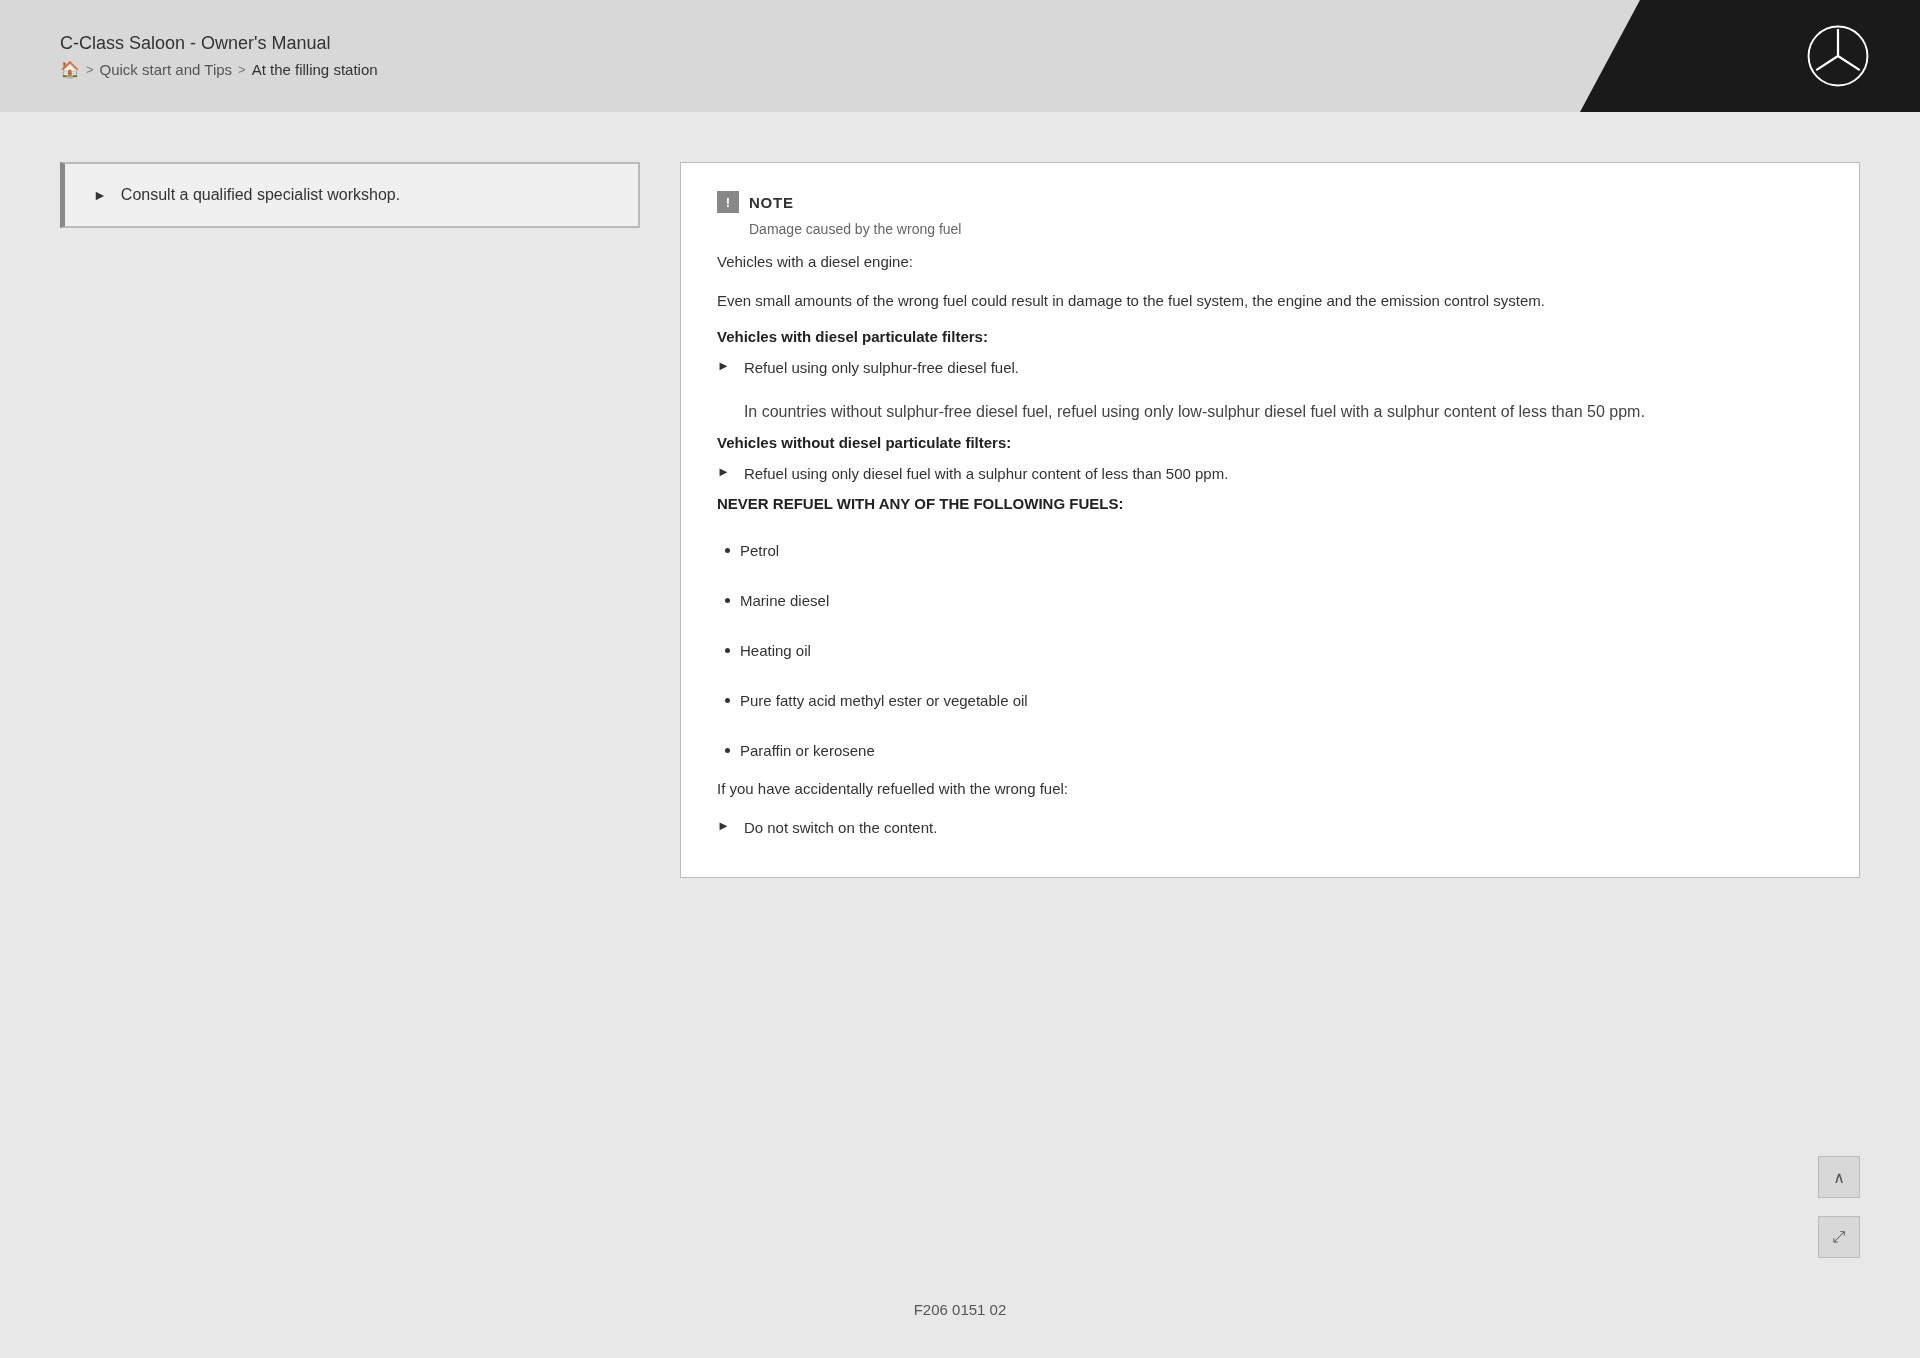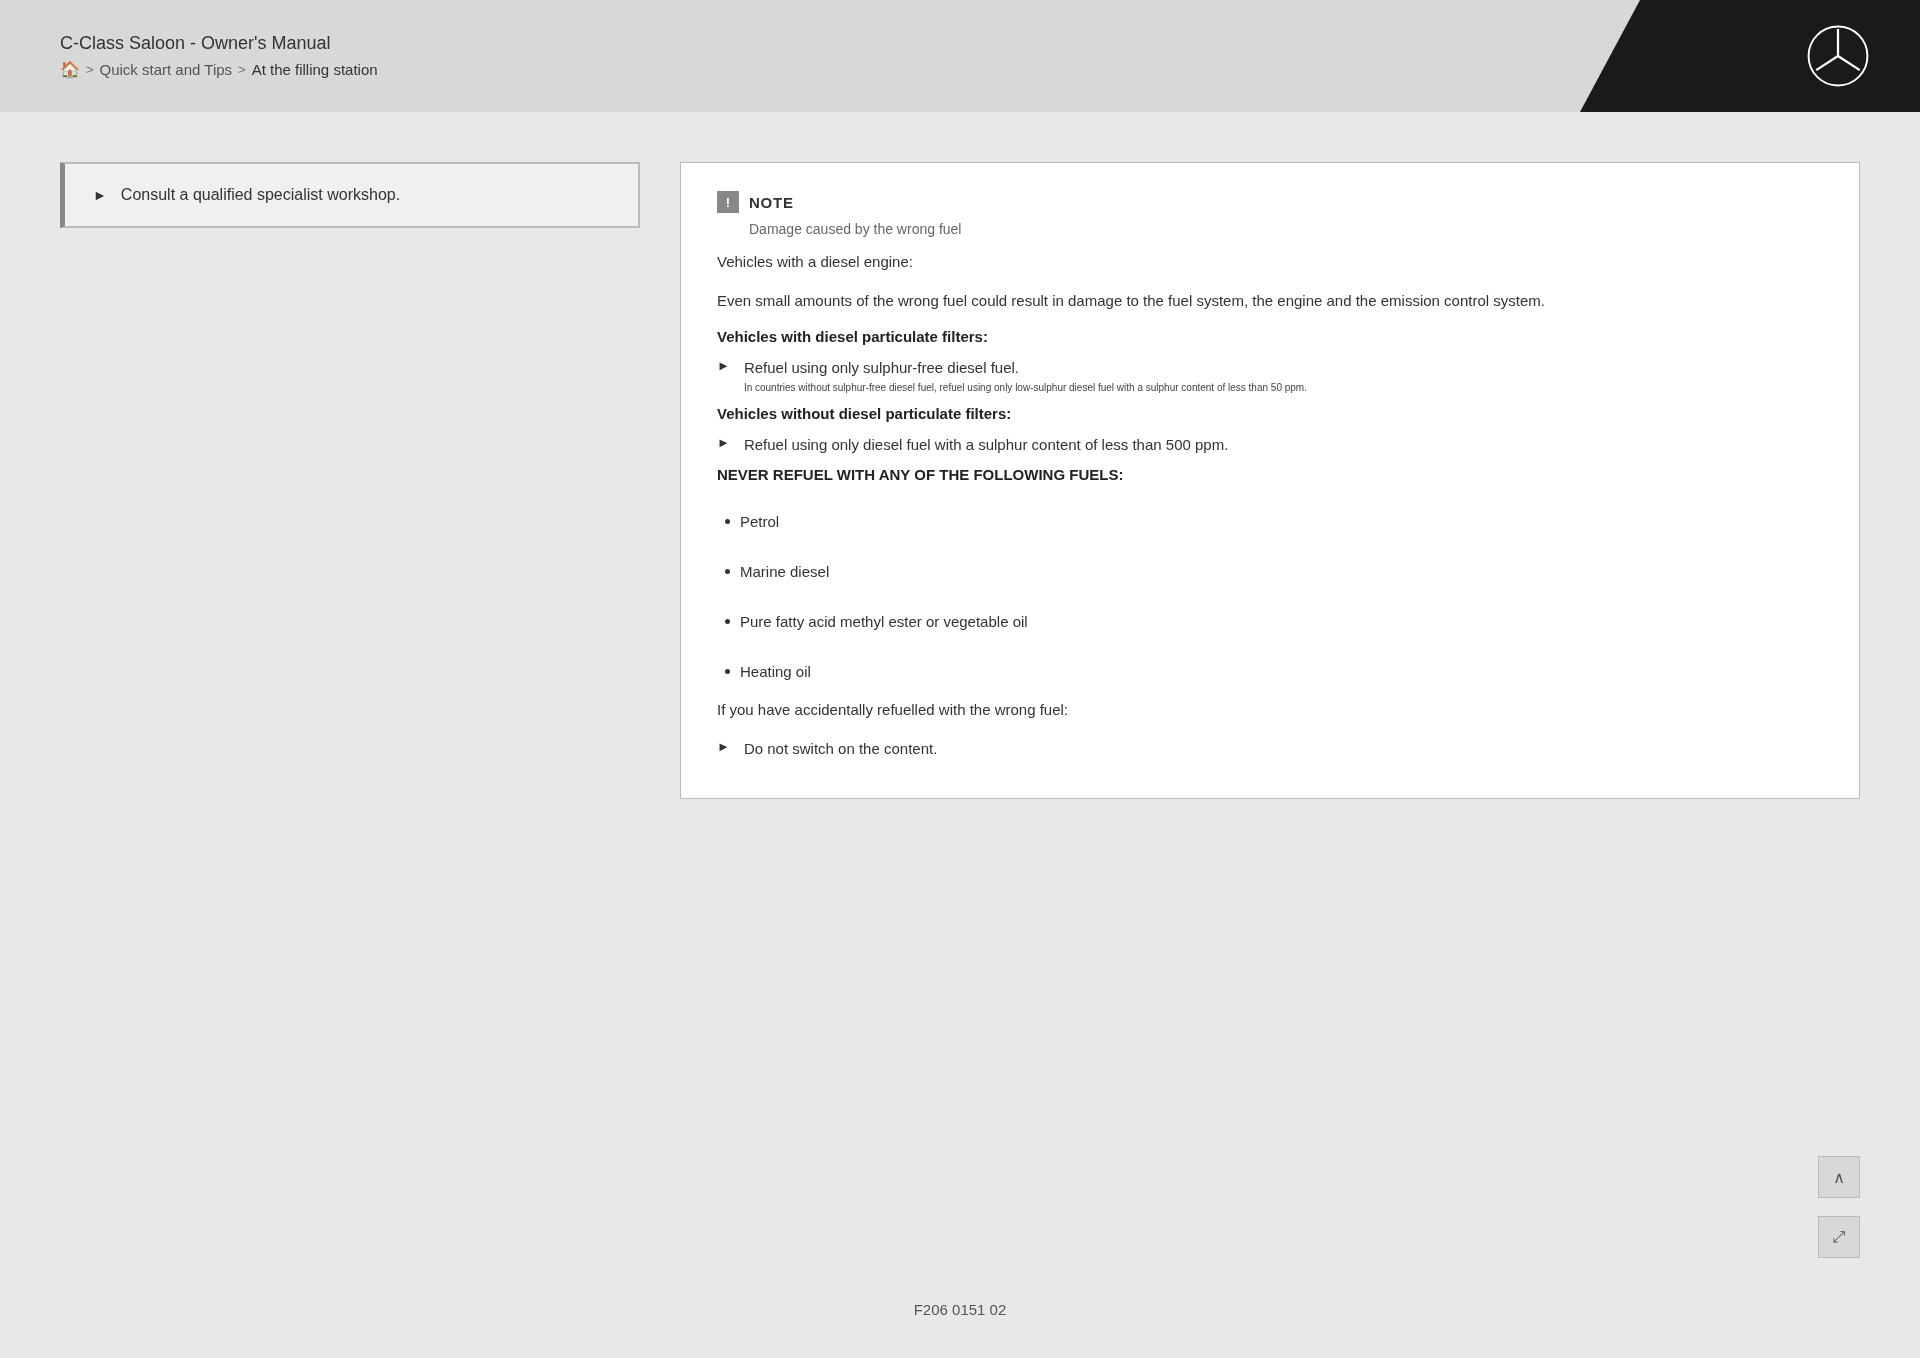--- a/index.html
+++ b/index.html
@@ -187,24 +187,24 @@
       margin-top: 1px;
     }
 
     .note-list-content {
       font-size: 15px;
       color: #333;
       line-height: 1.5;
     }
 
     .note-list-sub {
-      font-size: 10px;
+      font-size: 16px;
       color: #444;
       line-height: 1.5;
-      margin-top: 0;
+      margin-top: 20px;
     }
 
     .bullet-list {
       list-style: none;
       margin: 12px 0 16px 8px;
     }
 
     .bullet-list li {
       font-size: 15px;
       color: #333;
@@ -332,25 +332,29 @@
         <li>
             <span class="bullet-dot"></span>
             <span>Petrol</span>
           </li>
         <li>
             <span class="bullet-dot"></span>
             <span>Marine diesel</span>
           </li>
         <li>
             <span class="bullet-dot"></span>
+            <span>Heating oil</span>
+          </li>
+        <li>
+            <span class="bullet-dot"></span>
             <span>Pure fatty acid methyl ester or vegetable oil</span>
           </li>
         <li>
             <span class="bullet-dot"></span>
-            <span>Heating oil</span>
+            <span>Paraffin or kerosene</span>
           </li>
       </ul>
 
       <p class="note-text">If you have accidentally refuelled with the wrong fuel:</p>
       <div class="note-list-item">
         <span class="note-list-arrow">►</span>
         <div>
           <div class="note-list-content">Do not switch on the content.</div>
         </div>
       </div>

